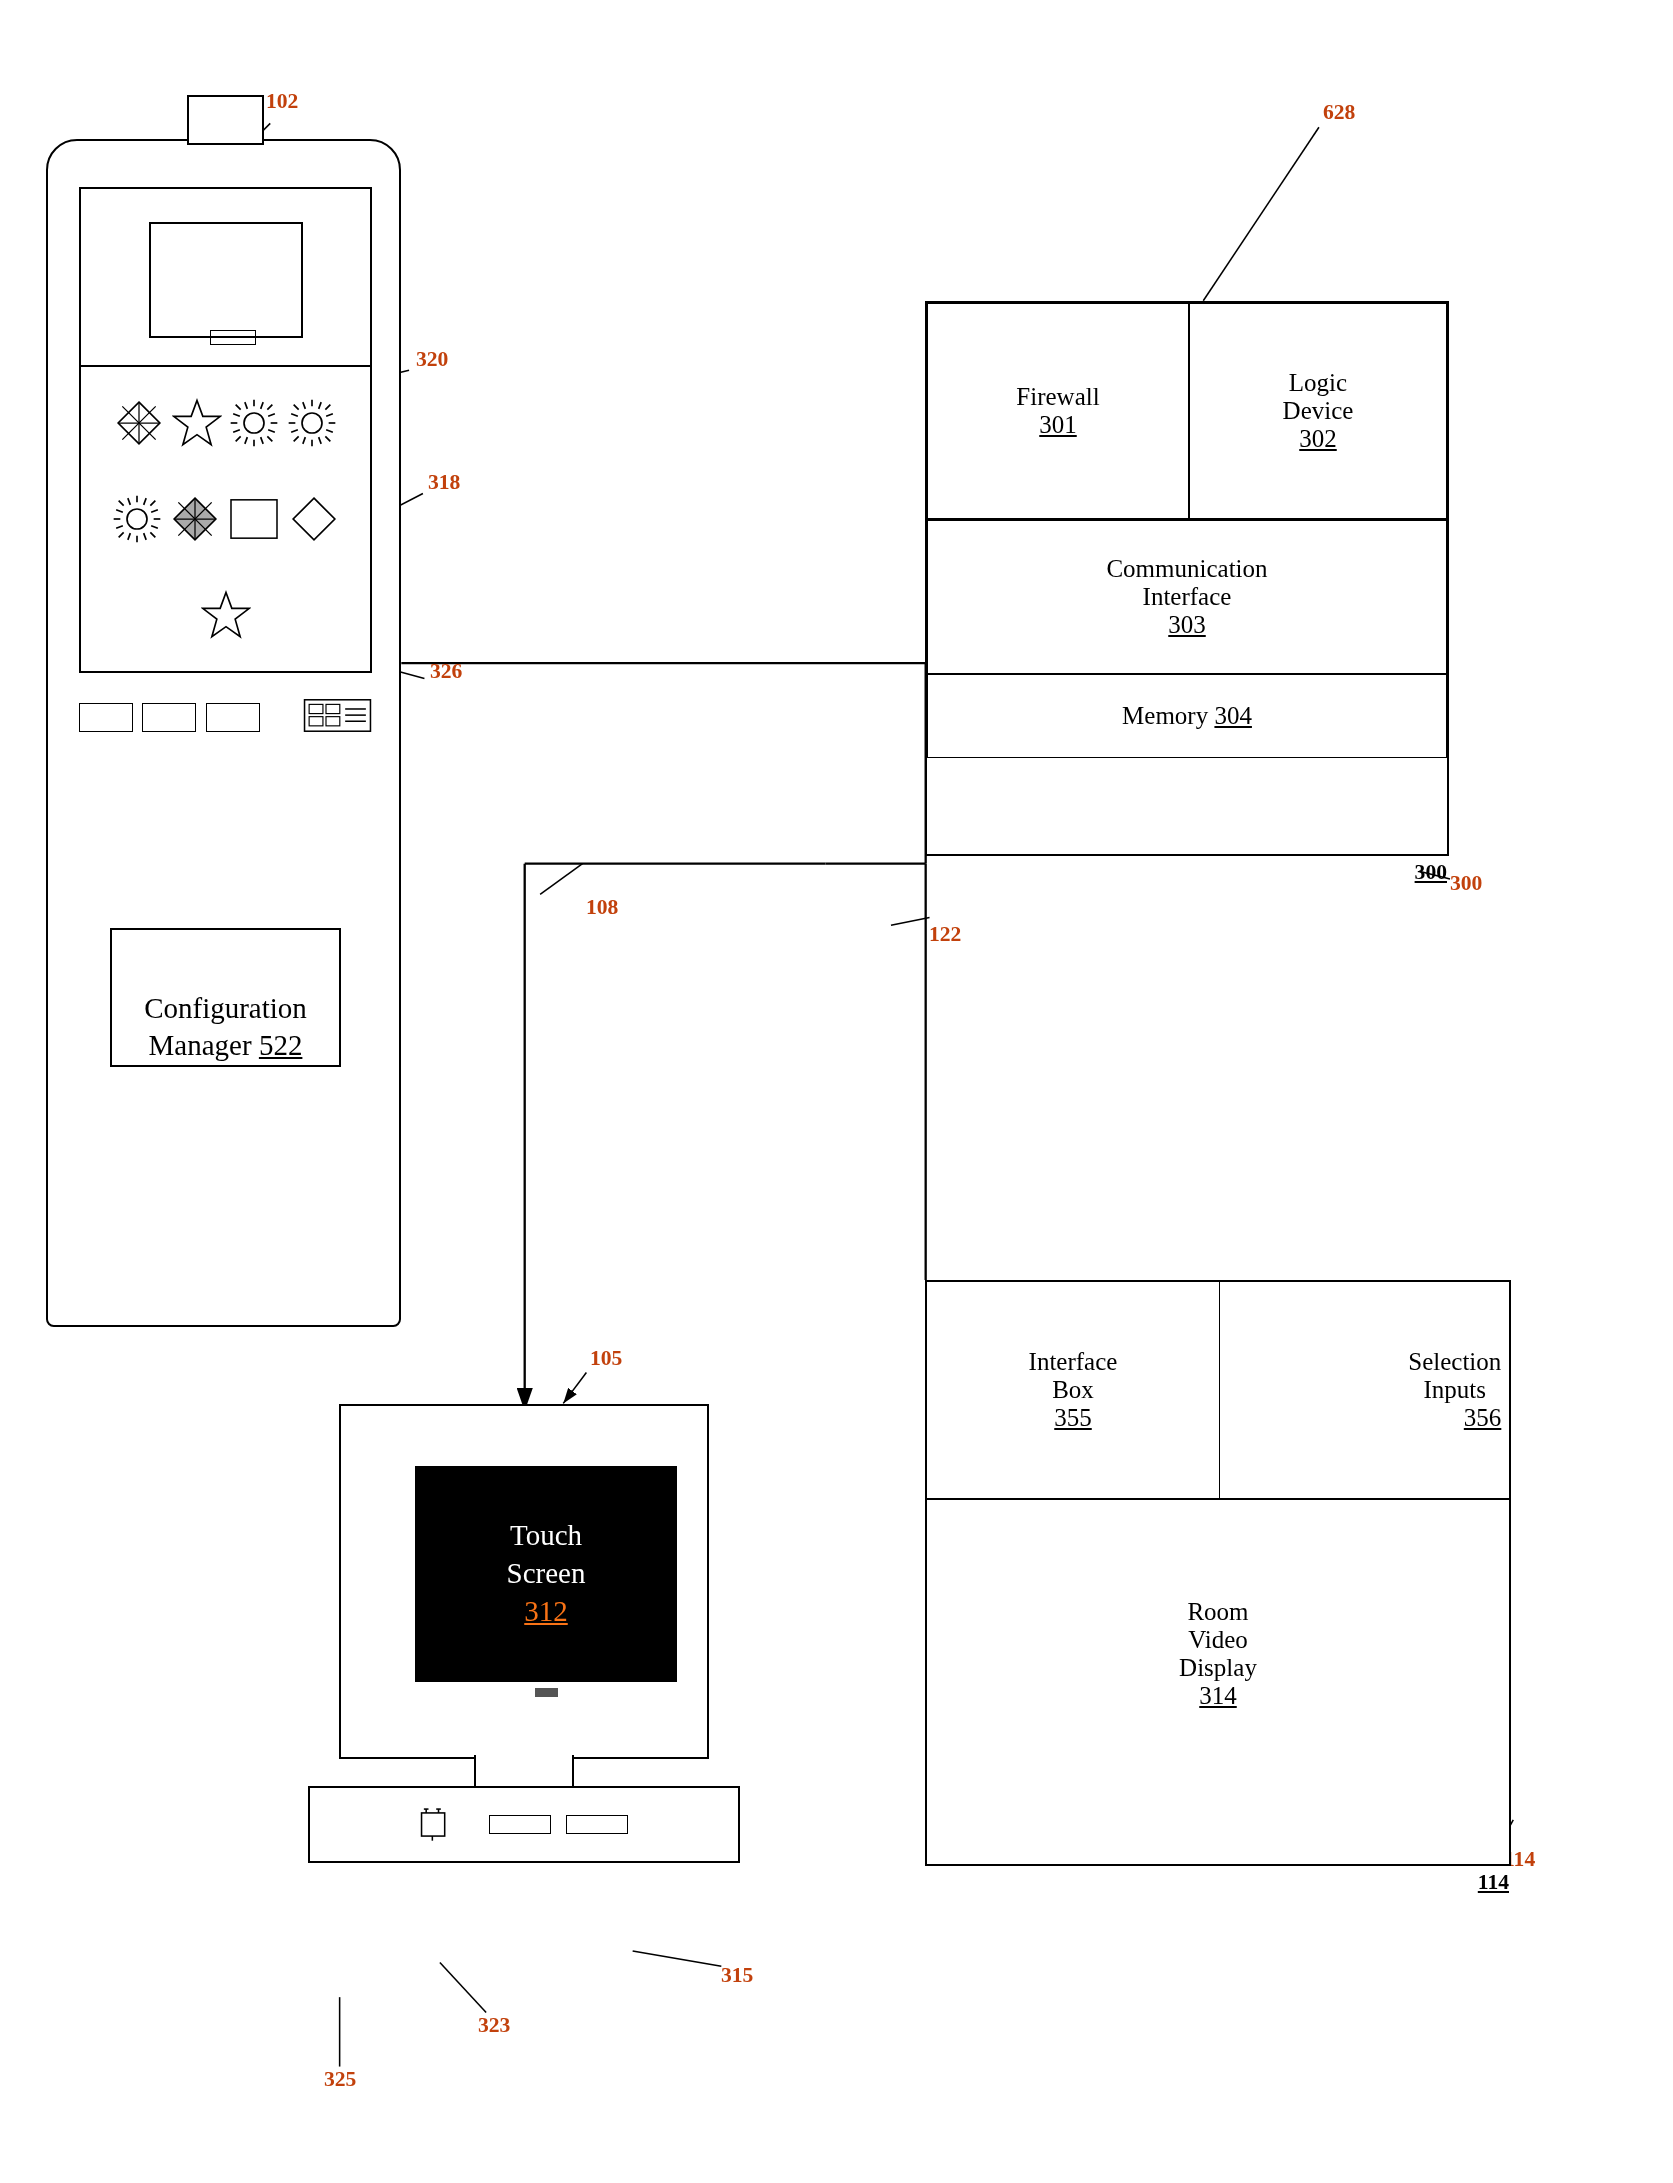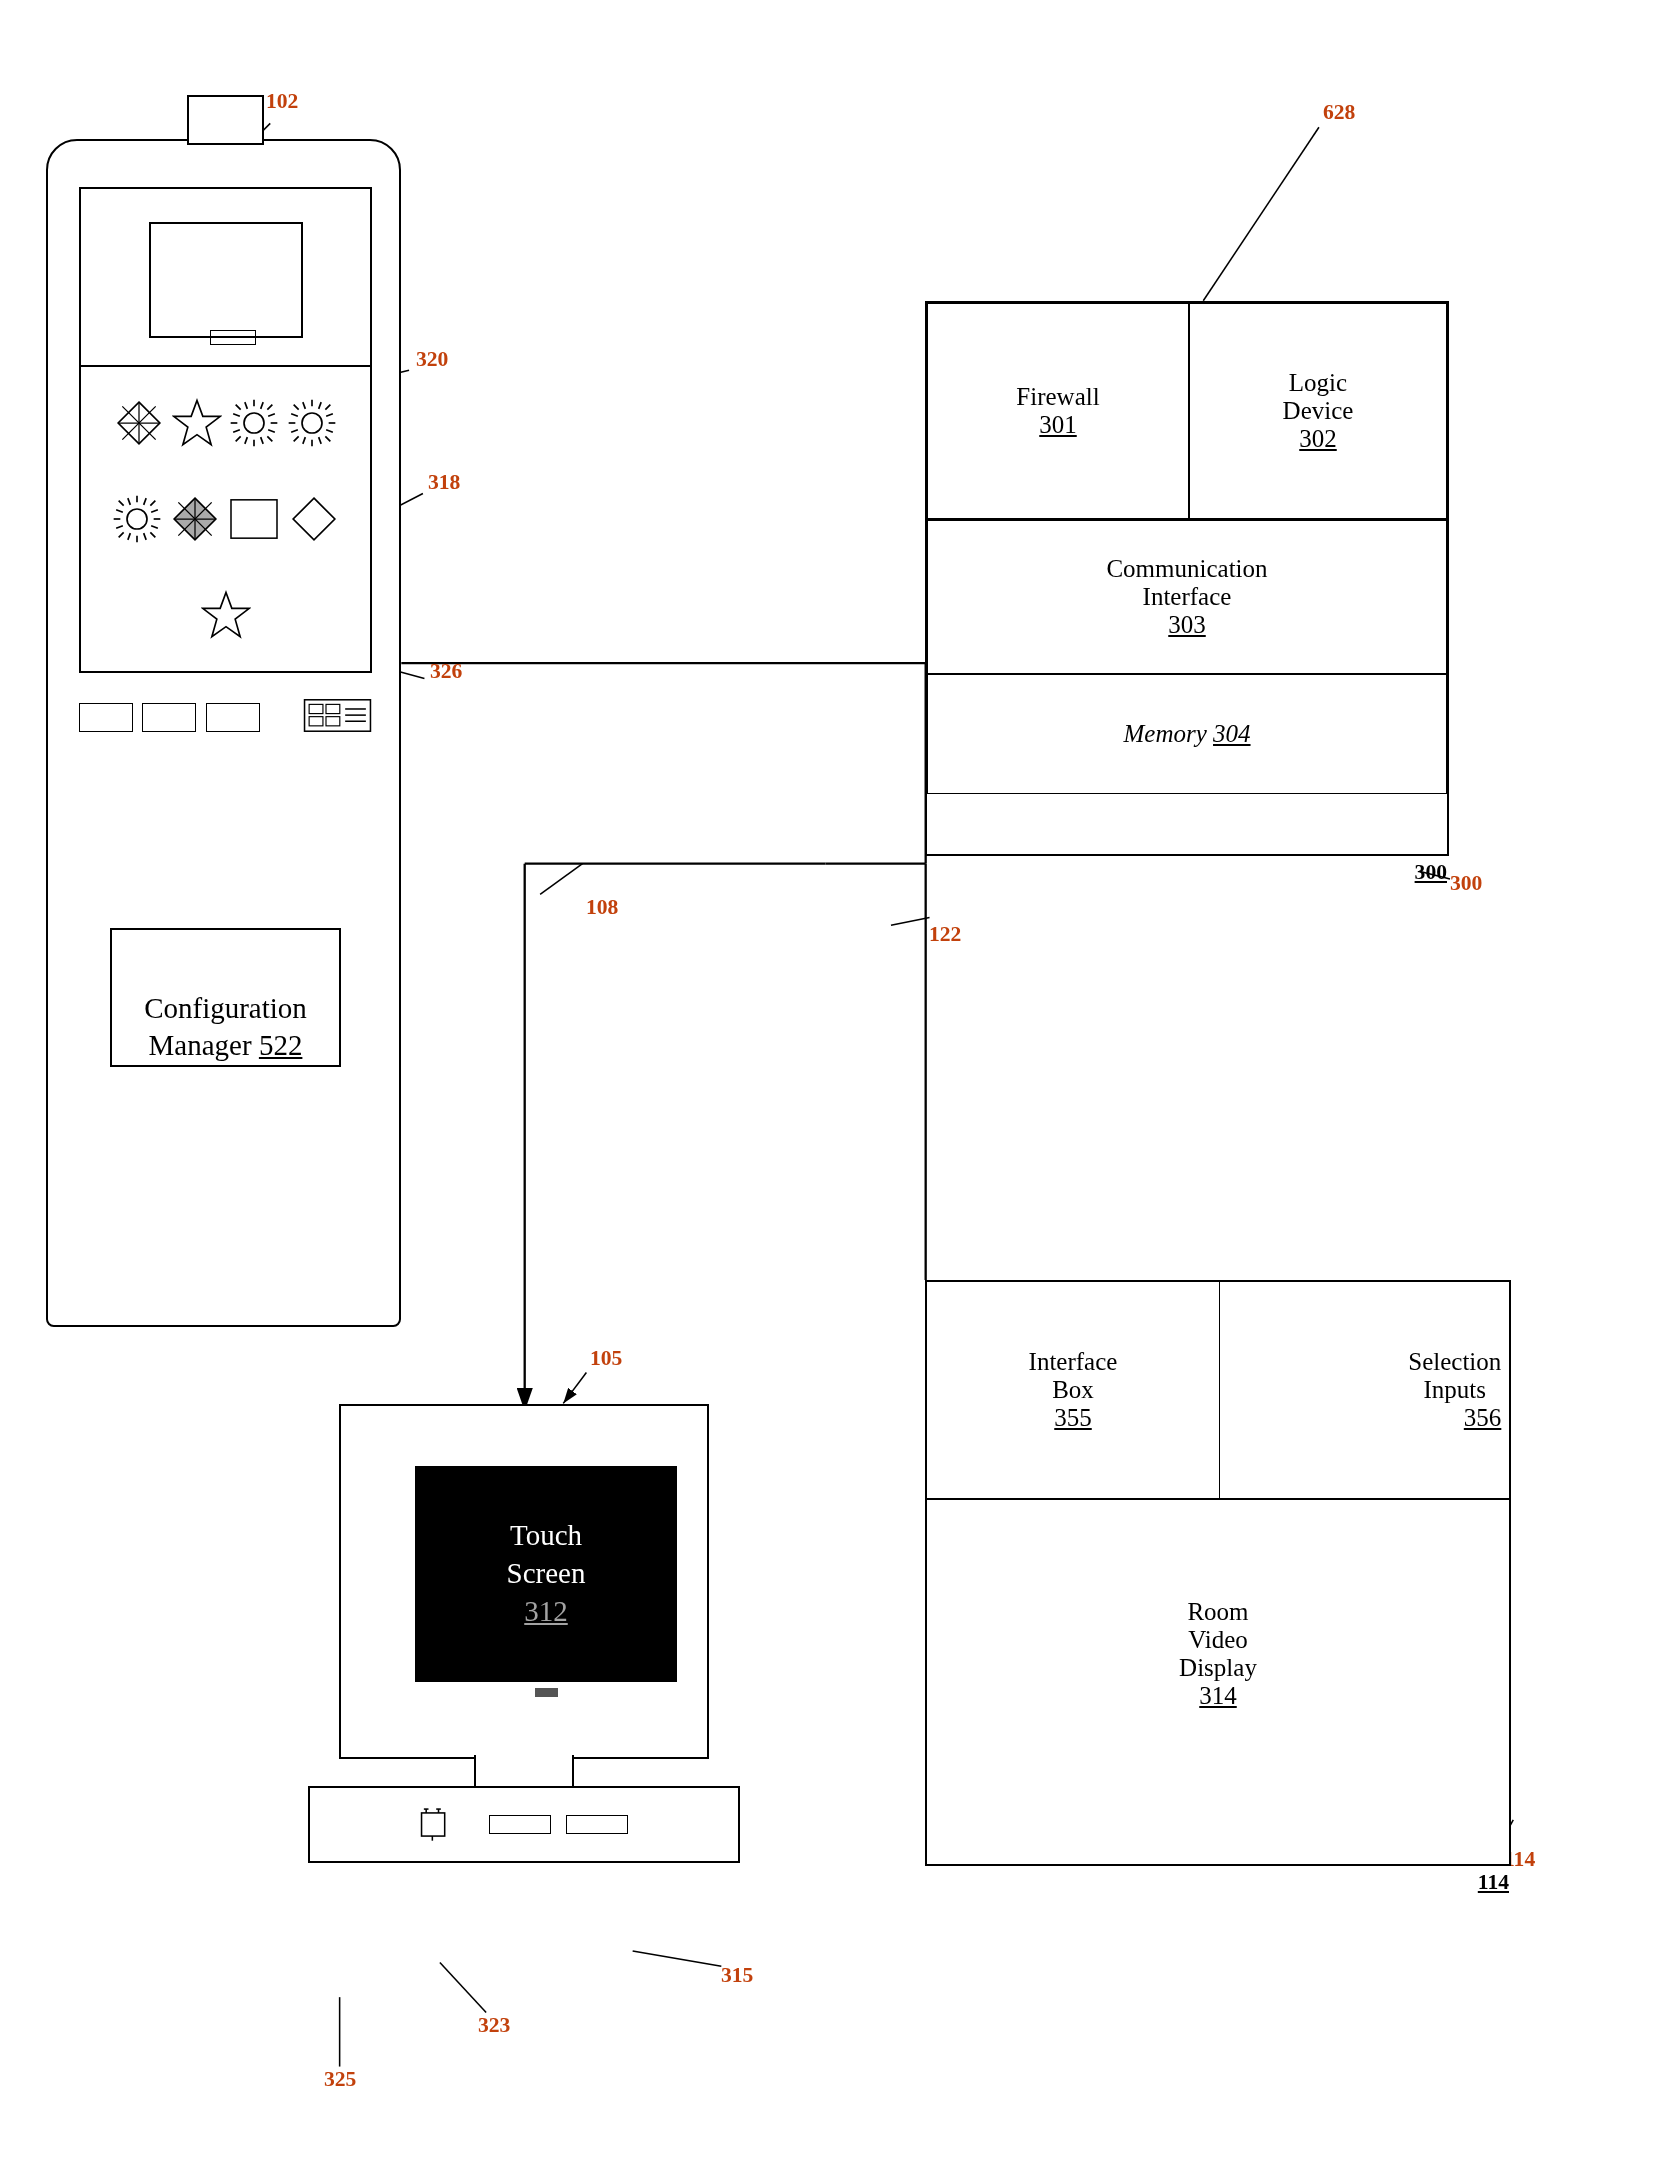--- a/index.html
+++ b/index.html
@@ -178,22 +178,21 @@
       height: 216px;
     }
 
     .server-cell-comm {
       width: 100%;
       height: 154px;
     }
 
     .server-cell-memory {
       width: 100%;
-      height: 120px;
-      font-style: italic;
+      height: 84px;
     }
 
     
     .room-box {
       position: absolute;
       top: 1280px;
       left: 925px;
       width: 586px;
       height: 586px;
       border: 2.3px solid #000;
@@ -282,21 +281,21 @@
     }
 
     .touch-screen-text {
       color: #fff;
       font-size: 29px;
       text-align: center;
       line-height: 1.3;
     }
 
     .touch-screen-num {
-      color: #a3a3a3;
+      color: #f97316;
       text-decoration: underline;
     }
 
     .touch-stand-neck {
       position: absolute;
       top: 351px;
       left: 166px;
       width: 100px;
       height: 39px;
       border-left: 2.3px solid #000;

